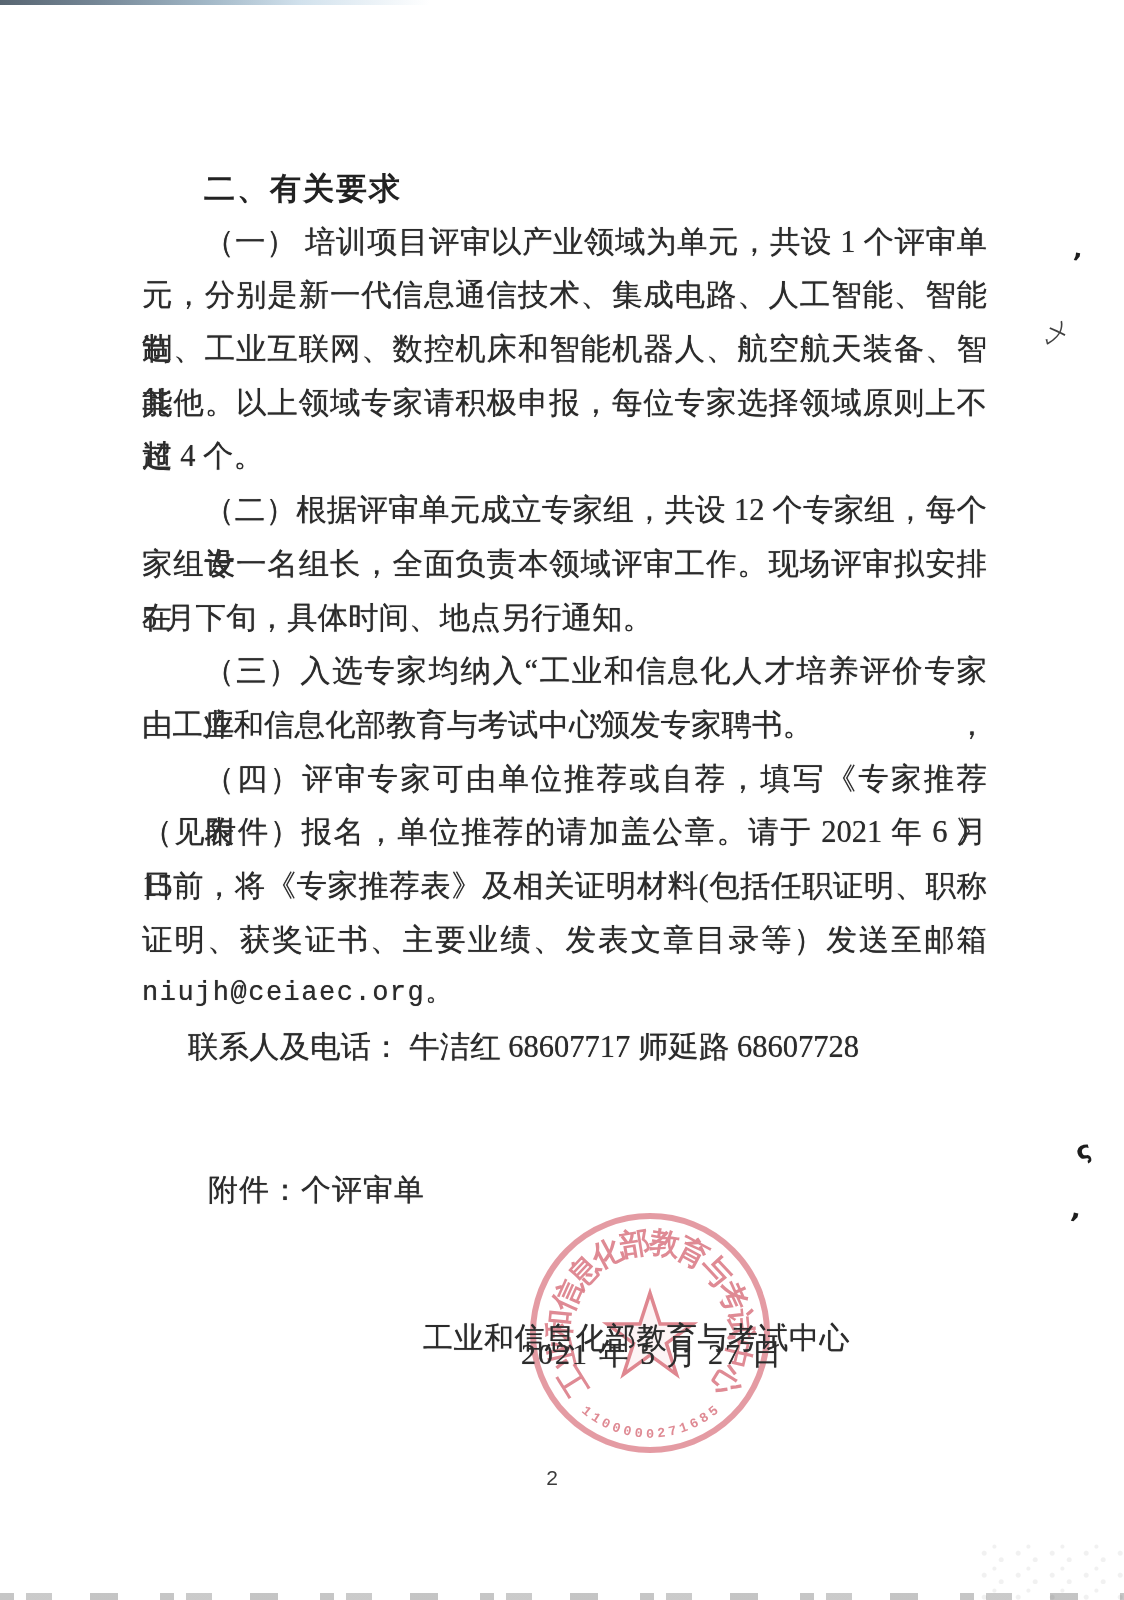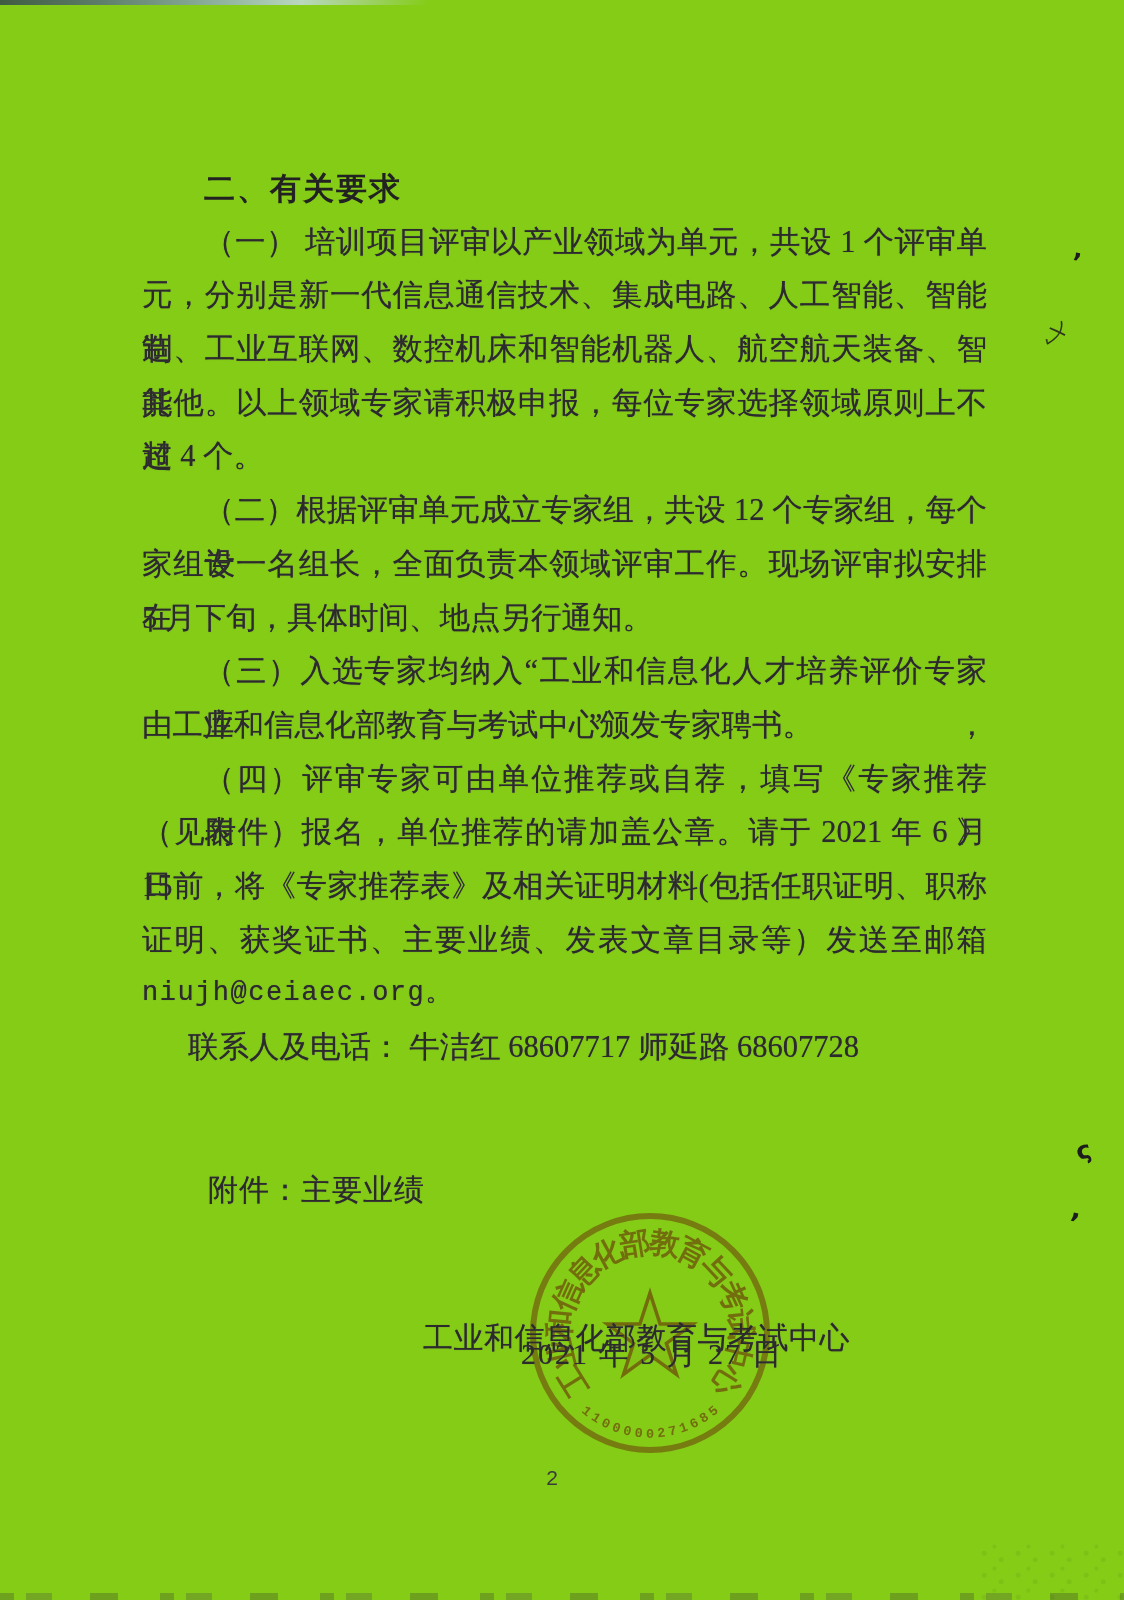--- a/index.html
+++ b/index.html
@@ -1,17 +1,17 @@
 <!DOCTYPE html>
 <html><head>
 <meta charset="utf-8">
 <style>
   html,body{margin:0;padding:0;background:#888;}
   .page{
-    position:relative;width:1124px;height:1600px;background:#84cc16;
+    position:relative;width:1124px;height:1600px;background:#ffffff;
     overflow:hidden;font-family:"Liberation Serif","DejaVu Serif",serif;
     color:#2b2b2b;margin:0 auto;
   }
   
   .scan-strip-top{
     position:absolute;left:0;top:0;width:430px;height:5px;
     background:linear-gradient(to right,#2e3f4e 0%,#51677a 22%,#8aa5b8 48%,#c6dae8 70%,rgba(255,255,255,0) 100%);
     opacity:.8;border-radius:0 0 3px 0;
   }
   .doc{position:absolute;left:142px;top:162px;width:845px;}
@@ -96,21 +96,21 @@
         <div class="line">由工业和信息化部教育与考试中心颁发专家聘书。</div>
         <div class="line fill ind-lg">（四）评审专家可由单位推荐或自荐，填写《专家推荐表》</div>
         <div class="line fill">（见附件）报名，单位推荐的请加盖公章。请于 2021 年 6 月 15</div>
         <div class="line fill">日前，将《专家推荐表》及相关证明材料(包括任职证明、职称</div>
         <div class="line fill">证明、获奖证书、主要业绩、发表文章目录等）发送至邮箱</div>
         <div class="line mono">niujh@ceiaec.org。</div>
         <div class="line ind-sm">联系人及电话：  牛洁红 68607717 师延路   68607728</div>
       </div>
   </div>
 
-  <div class="attachment">附件：主要业绩</div>
+  <div class="attachment">附件：个评审单</div>
 
   <div class="seal">
     <svg width="264" height="264" viewBox="0 0 264 264">
       <circle cx="132" cy="132" r="117" fill="none" stroke="#dd7f8a" stroke-width="6" opacity="0.92"></circle>
       <path d="M132,92 L142.1,123.1 L174.8,123.1 L148.4,142.3 L158.5,173.4 L132,154.2 L105.5,173.4 L115.6,142.3 L89.2,123.1 L121.9,123.1 Z" fill="rgba(225,130,140,0.12)" stroke="#d5626e" stroke-width="3.5" opacity="0.9"></path>
       <g id="seal-name">
           <text x="0" y="0" transform="translate(54.8,180.2) rotate(-122.0)" text-anchor="middle" dominant-baseline="central" font-size="30" font-weight="600" fill="#d4626f" opacity="0.88" font-family="&quot;Liberation Serif&quot;, serif">工</text>
           <text x="0" y="0" transform="translate(43.4,152.8) rotate(-103.2)" text-anchor="middle" dominant-baseline="central" font-size="30" font-weight="600" fill="#d4626f" opacity="0.88" font-family="&quot;Liberation Serif&quot;, serif">业</text>
           <text x="0" y="0" transform="translate(41.4,123.2) rotate(-84.5)" text-anchor="middle" dominant-baseline="central" font-size="30" font-weight="600" fill="#d4626f" opacity="0.88" font-family="&quot;Liberation Serif&quot;, serif">和</text>
           <text x="0" y="0" transform="translate(49.1,94.5) rotate(-65.7)" text-anchor="middle" dominant-baseline="central" font-size="30" font-weight="600" fill="#d4626f" opacity="0.88" font-family="&quot;Liberation Serif&quot;, serif">信</text>

